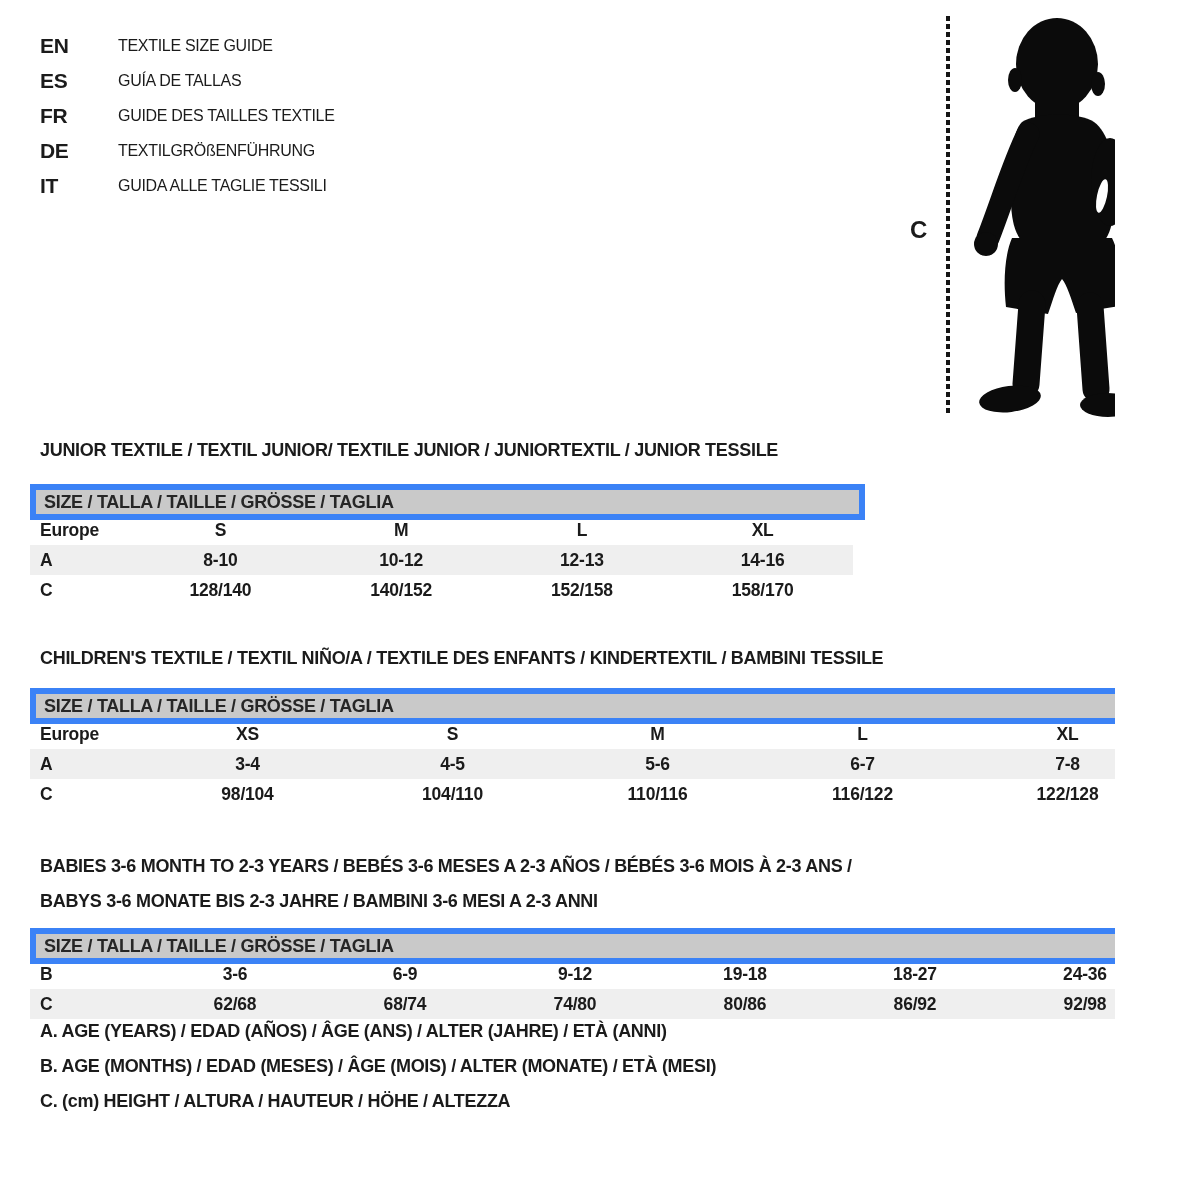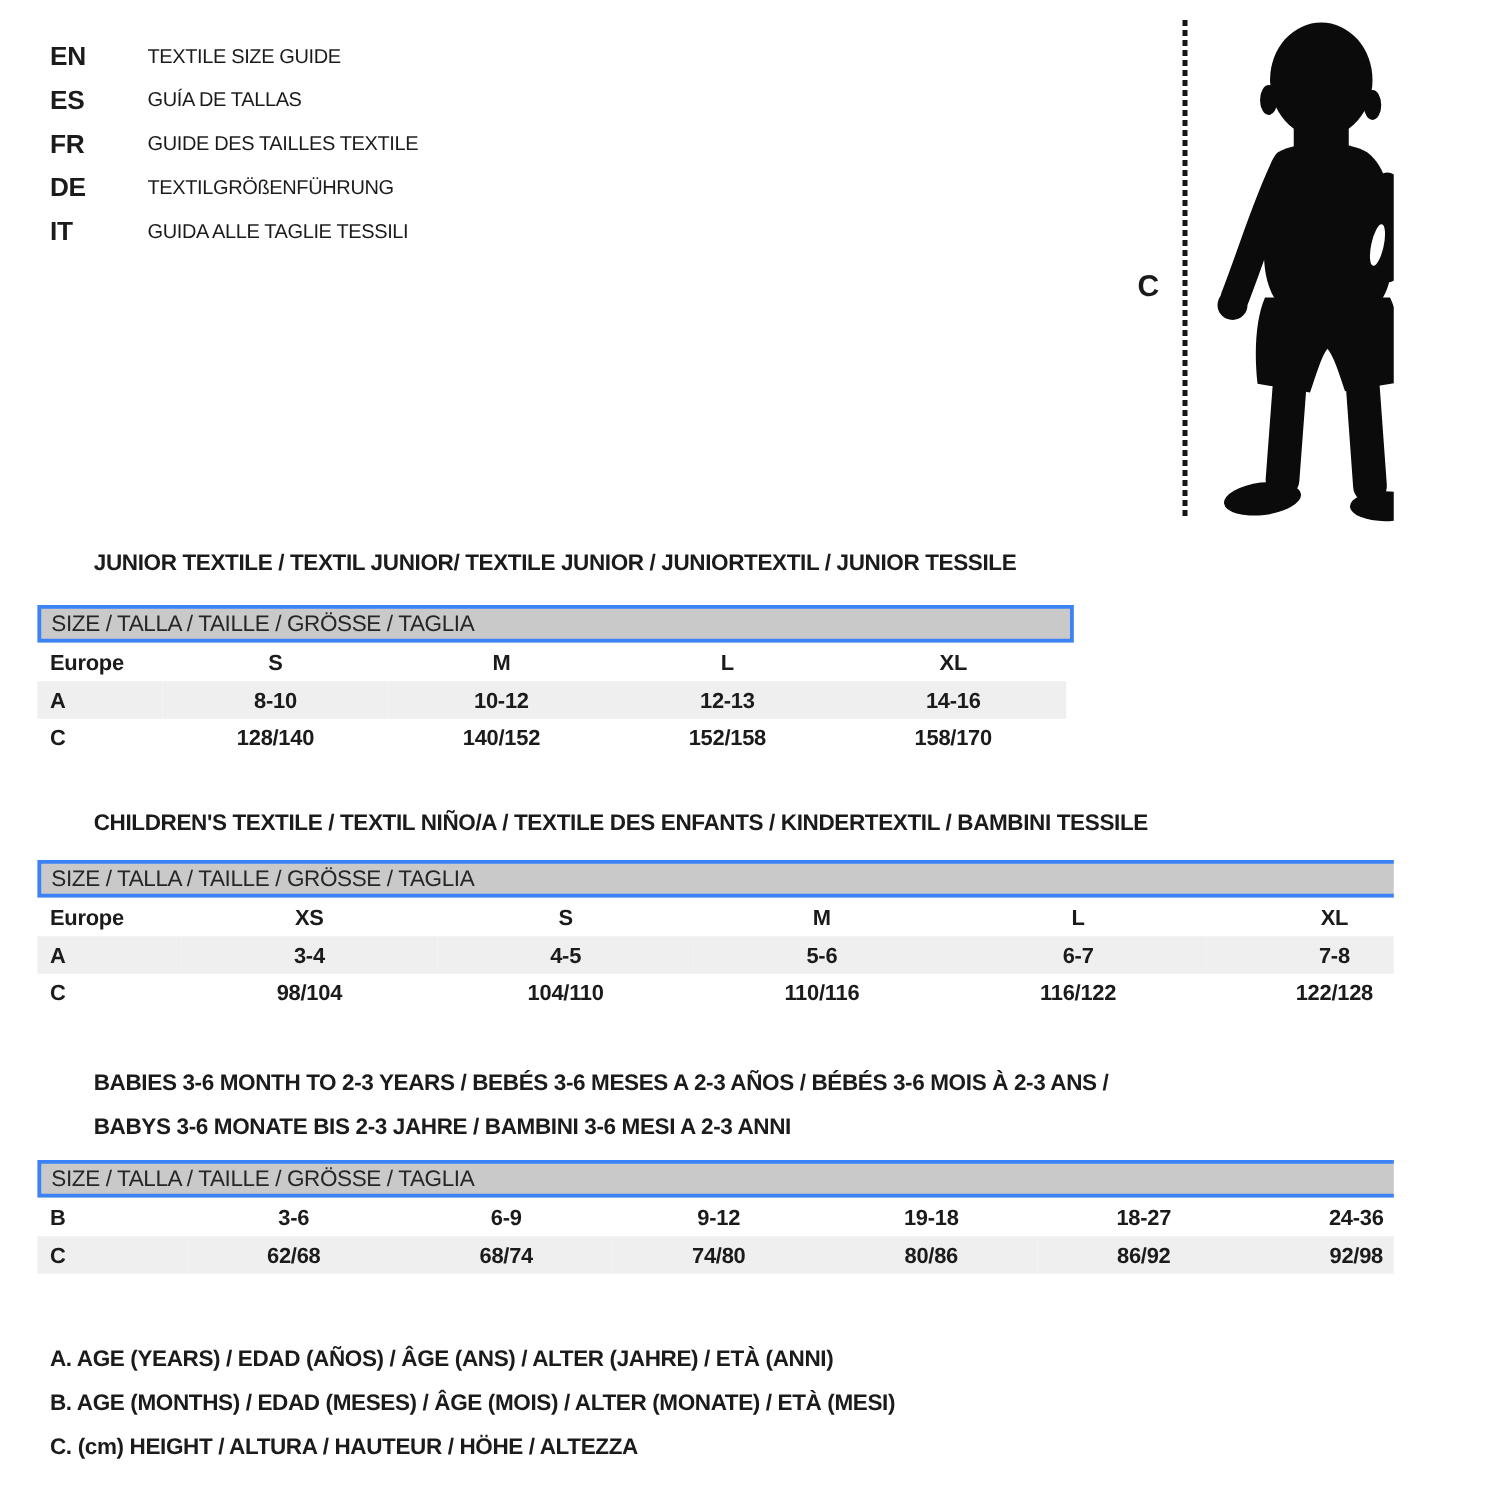--- a/index.html
+++ b/index.html
@@ -66,30 +66,29 @@
   }
   
   .section-title {
     position: absolute;
     left: 40px;
     font-size: 18px;
     font-weight: 700;
     letter-spacing: -0.3px;
     white-space: nowrap;
     line-height: 35px;
-    margin-left: 35px;
   }
   .size-bar {
     position: absolute;
     left: 30px;
     height: 24px;
     background: #c9c9c9;
-    border: 3px solid #3b82f6;
+    border: 6px solid #3b82f6;
     font-size: 18px;
-    font-weight: 400;
+    font-weight: 700;
     letter-spacing: -0.3px;
     color: #262626;
     padding-left: 8px;
     line-height: 24px;
     box-sizing: content-box;
   }
   table.size-table {
     position: absolute;
     left: 30px;
     border-collapse: collapse;
@@ -107,21 +106,21 @@
   table.size-table td.lbl {
     text-align: left;
     padding-left: 10px;
     margin-top: 12px;
   }
   tr.alt td { background: #efefef; }
   
   .legend {
     position: absolute;
     left: 40px;
-    top: 1070px;
+    top: 1014px;
   }
   .legend-line {
     height: 35px;
     line-height: 35px;
     font-size: 18px;
     font-weight: 700;
     letter-spacing: -0.3px;
     white-space: nowrap;
   }
 </style>

